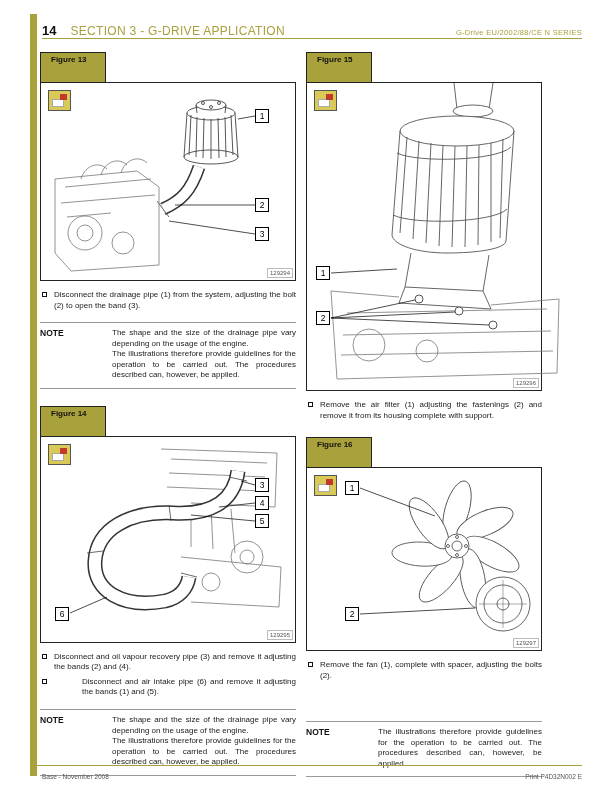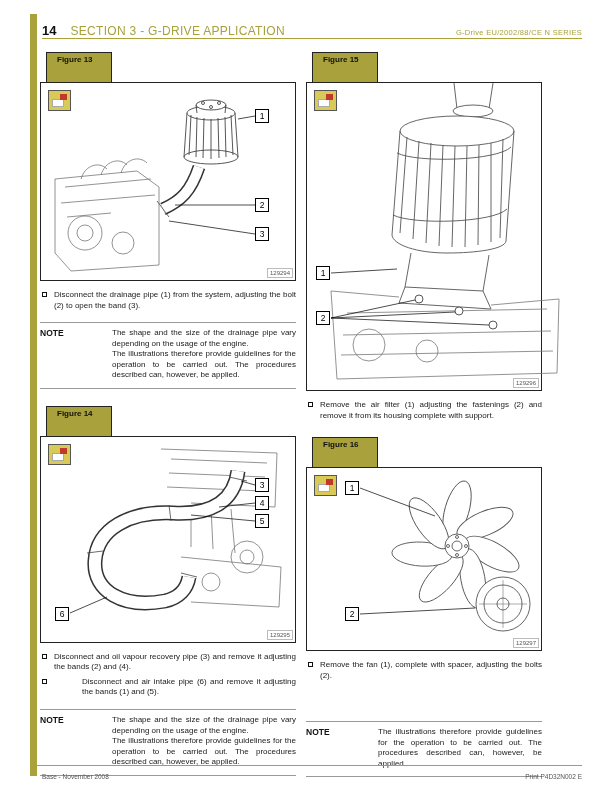--- a/index.html
+++ b/index.html
@@ -23,21 +23,21 @@
   .footer{position:absolute;left:42px;right:30px;bottom:12px;display:flex;font-size:6.5px;color:#555;}
   .footer .fr{margin-left:auto;}
 
   
   .col{position:absolute;top:48px;}
   .col-left{left:40px;width:256px;}
   .col-right{left:306px;width:236px;}
 
   
   .fig{margin-top:0;}
-  .fig-tab{display:inline-block;position:relative;z-index:2;margin-left:6px;margin-bottom:-1px;
+  .fig-tab{display:inline-block;position:relative;z-index:2;margin-left:0;margin-bottom:-1px;
     background:var(--olive);border:1px solid var(--line);padding:2px 18px 18px 10px;
     font-size:8px;font-weight:bold;color:#111;}
   .fig-box{position:relative;border:1px solid var(--line);background:#fff;}
   .fig-box svg{position:absolute;left:0;top:0;}
   .fig-icon{position:absolute;left:7px;top:7px;width:23px;height:21px;background:#D9CA57;border:1px solid #555;z-index:3;}
   .icon-white{position:absolute;left:3px;top:8px;width:12px;height:8px;background:#fff;border:1px solid #aaa;}
   .icon-red{position:absolute;right:3px;top:3px;width:7px;height:6px;background:#C0392B;}
   .callout{position:absolute;width:14px;height:14px;border:1px solid #000;background:#fff;
     font-size:8.5px;line-height:13px;text-align:center;color:#000;z-index:2;}
   .figref{position:absolute;right:2px;bottom:2px;font-size:6px;color:#555;border:1px solid #bbb;

